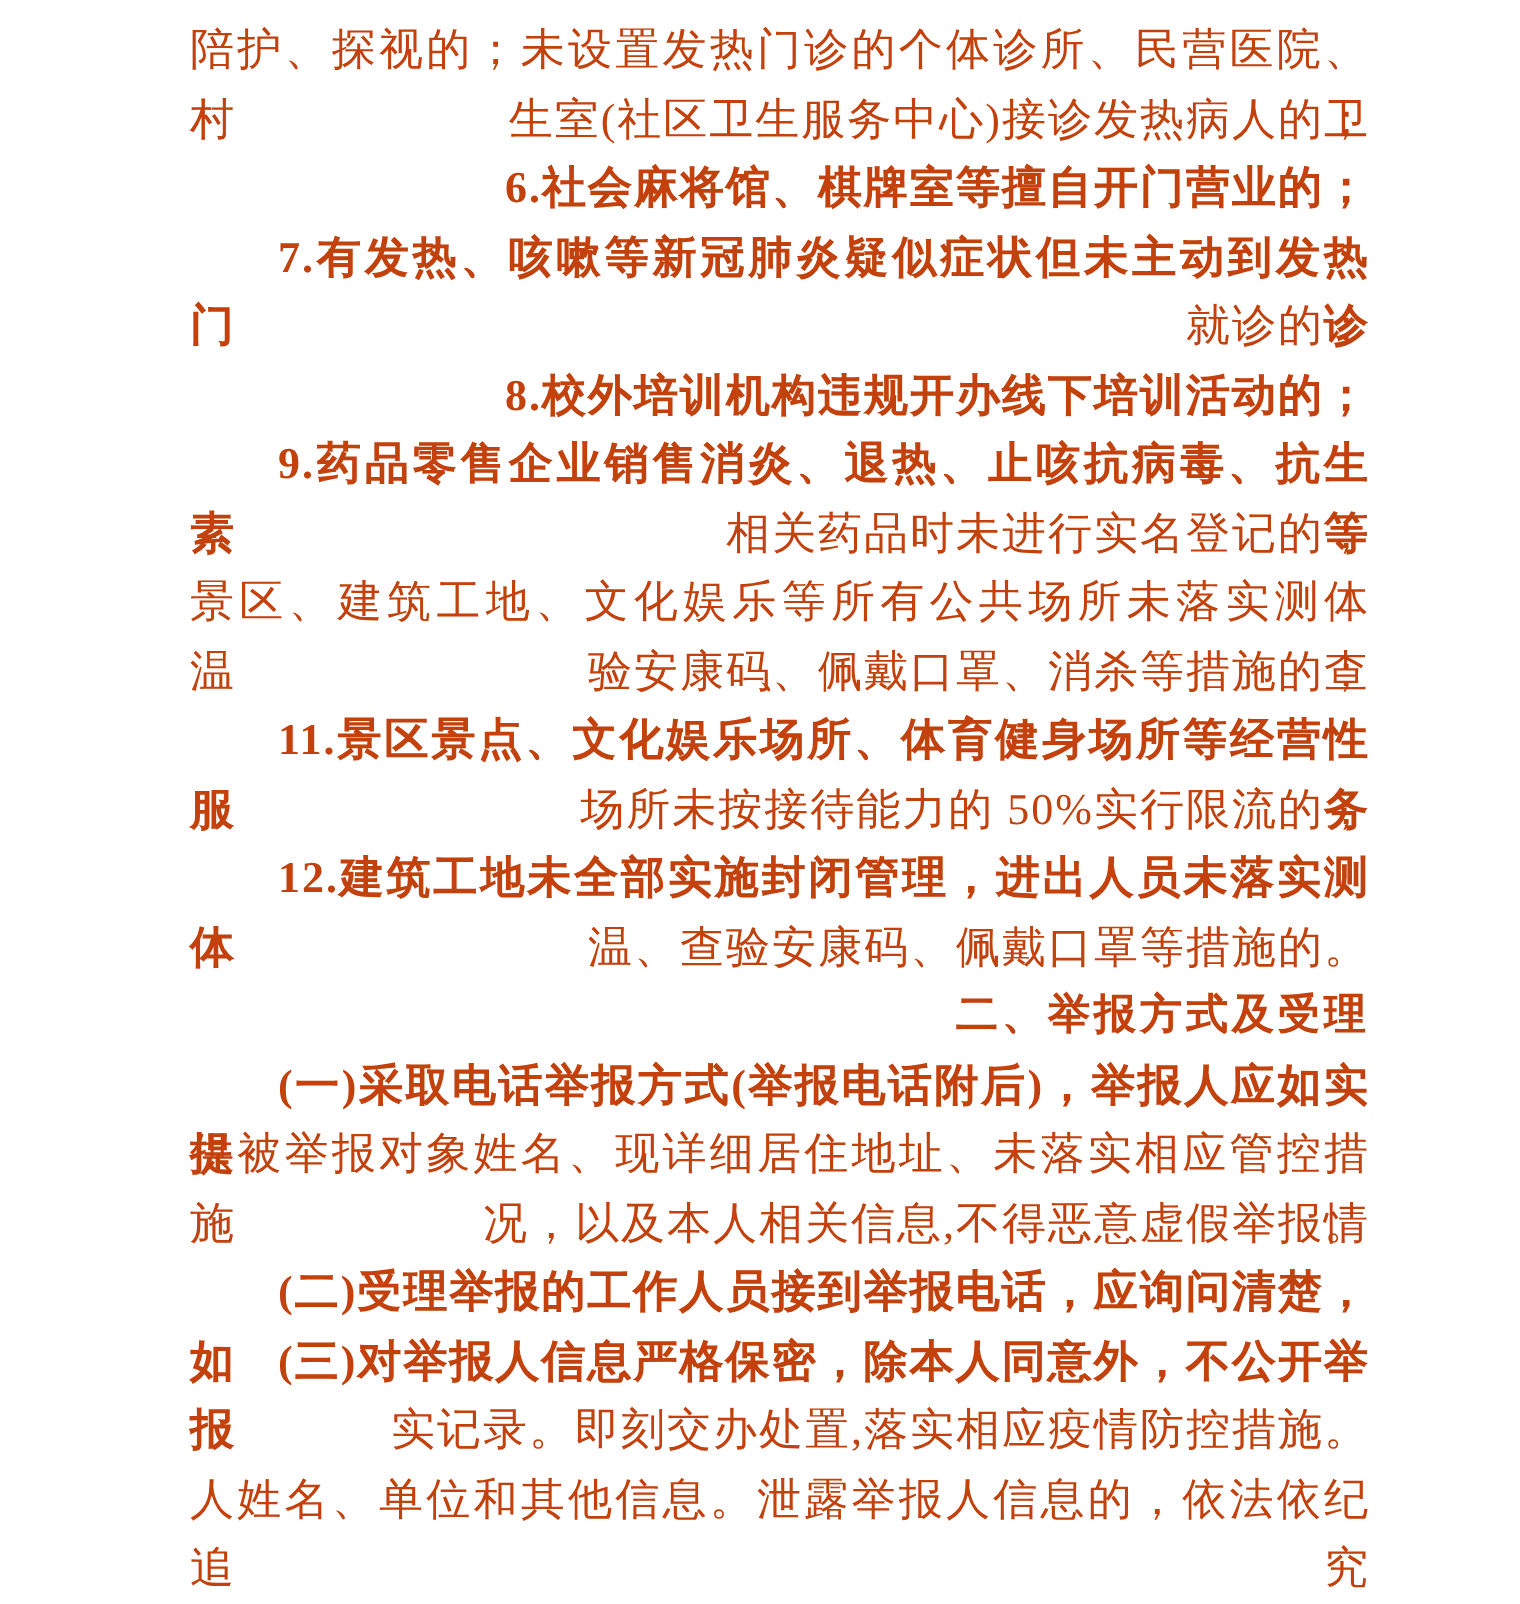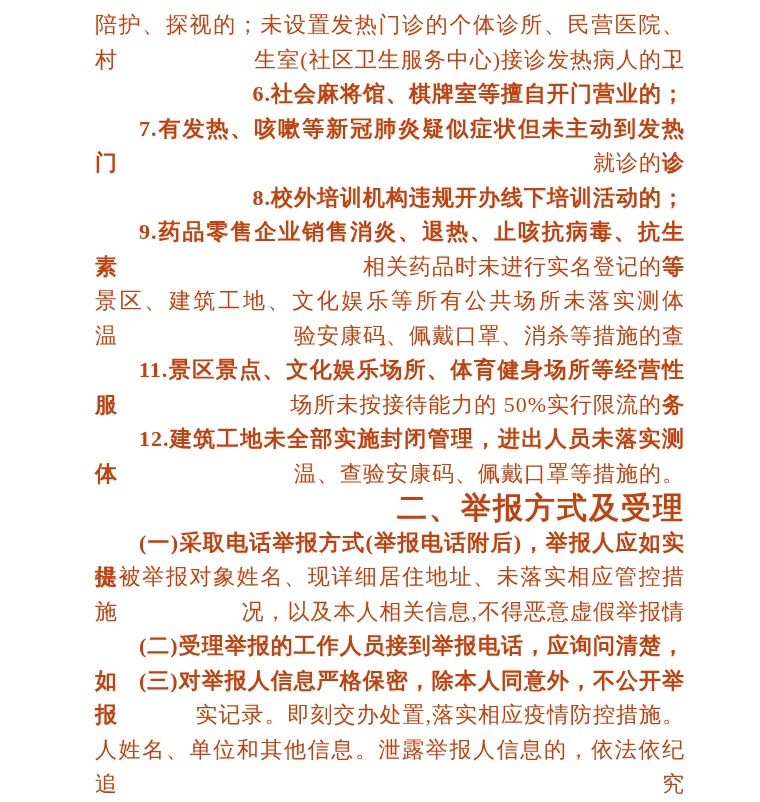--- a/index.html
+++ b/index.html
@@ -40,21 +40,21 @@
   
   .line.indent {
     text-indent: 2em;
     font-weight: bold;
   }
   
   .line.heading {
     font-family: "Liberation Sans", "DejaVu Sans", sans-serif;
     font-weight: bold;
     letter-spacing: 2px;
-    font-size: 30px;
+    font-size: 21px;
   }
 </style>
 </head>
 <body>
 
 <div class="page" id="doc-page" style="background: rgb(255, 255, 255); color: #c2410c;">
     <div class="line fill">陪护、探视的；未设置发热门诊的个体诊所、民营医院、村卫</div>
     <div class="line">生室(社区卫生服务中心)接诊发热病人的；</div>
     <div class="line indent">6.社会麻将馆、棋牌室等擅自开门营业的；</div>
     <div class="line indent fill">7.有发热、咳嗽等新冠肺炎疑似症状但未主动到发热门诊</div>

